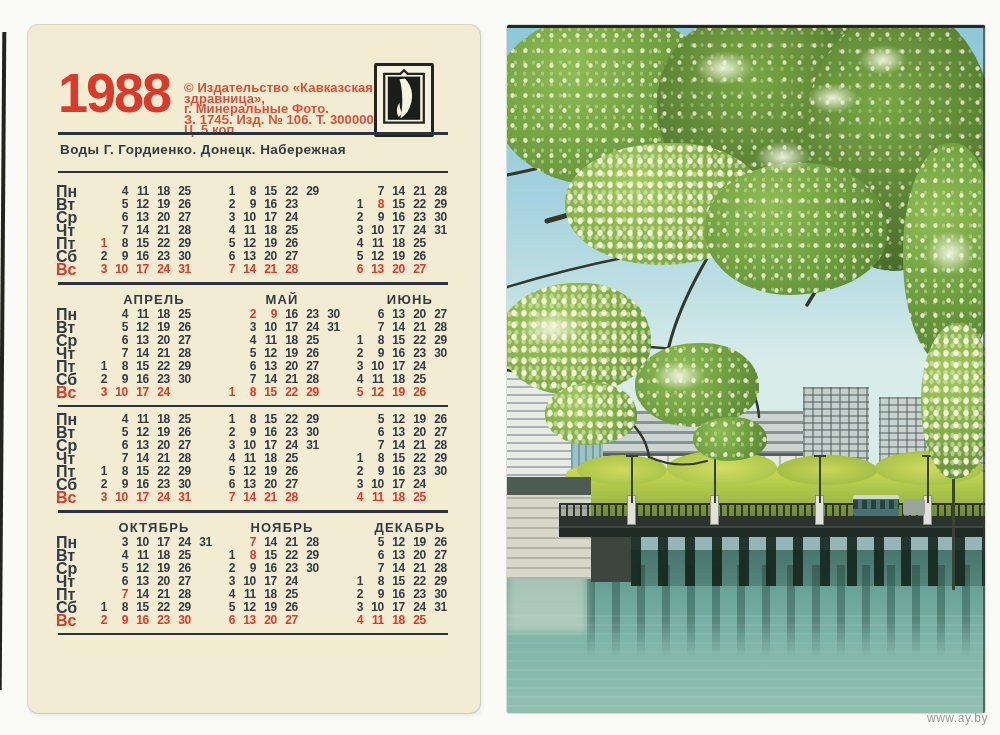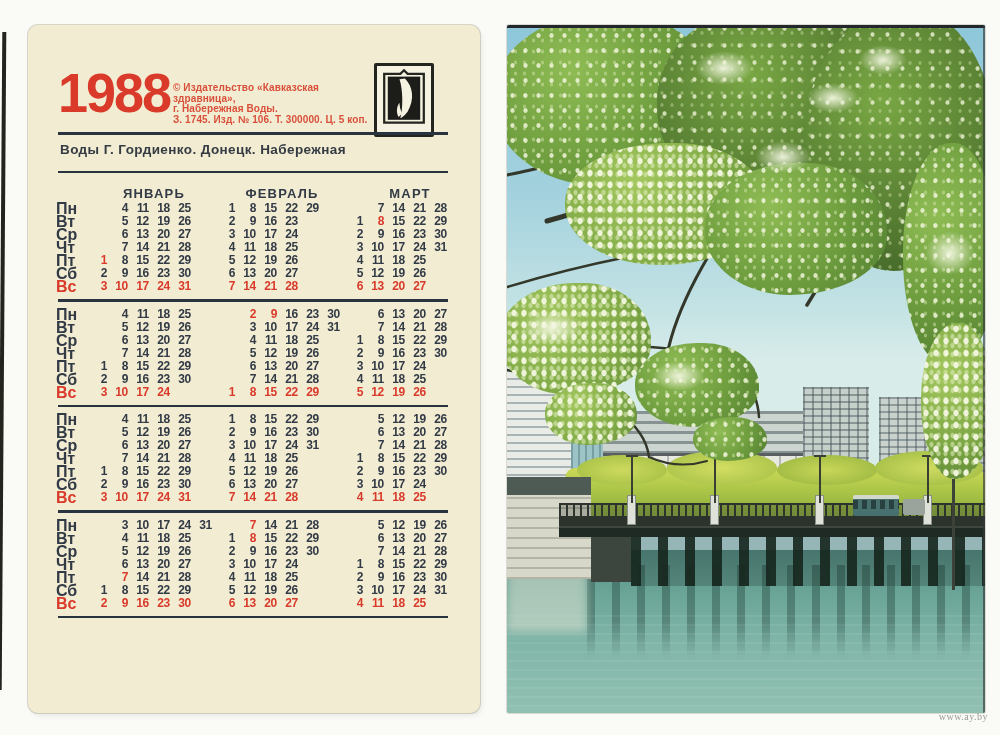--- a/index.html
+++ b/index.html
@@ -30,22 +30,22 @@
     border-radius:10px;
     box-shadow:0 0 0 1px rgba(150,145,120,.35), 2px 3px 5px rgba(0,0,0,.07);
   }
   .year{
     position:absolute;left:30px;top:36px;
     font-size:54px;font-weight:bold;letter-spacing:-2px;
     color:var(--red);
     transform:scaleY(1.04);
   }
   .pub{
-    position:absolute;left:145px;top:58px;width:196px;
-    font-size:10px;line-height:10.5px;font-weight:bold;
+    position:absolute;left:156px;top:58px;width:196px;
+    font-size:13px;line-height:10.5px;font-weight:bold;
     color:#d9503a;letter-spacing:.1px;
   }
   .logo{
     position:absolute;left:346px;top:38px;width:60px;height:74px;
     background:#f6f2e2;border:3px solid #25251f;border-radius:2px;
   }
   .logo svg{display:block;width:100%;height:100%;}
   .rule{position:absolute;left:30px;width:390px;background:var(--rule);}
   .r1{top:107px;height:3px;}
   .r2{top:146px;height:2px;}
@@ -201,54 +201,200 @@
   .bl2{left:300px;top:58px;width:52px;height:30px;}
   .bl3{left:418px;top:206px;width:50px;height:44px;}
   .bl4{left:14px;top:286px;width:62px;height:34px;}
   .bl5{left:146px;top:336px;width:52px;height:30px;}
   .bl6{left:248px;top:116px;width:56px;height:32px;}
   .bl7{left:352px;top:20px;width:48px;height:30px;}
   .branches{left:0;top:0;width:478px;height:688px;z-index:6;}
 
   .watermark{
     position:absolute;right:12px;top:711px;
-    font-family:Liberation Serif, serif;
-    font-size:10px;color:#9a9a98;letter-spacing:.5px;
+    font-family:Liberation Sans, sans-serif;
+    font-size:12px;color:#9a9a98;letter-spacing:.5px;
   }
 </style>
 </head>
 <body>
 
 <div class="neighbor-edge"></div>
 
 <div class="card">
   <div class="year">1988</div>
   <div class="pub">
     <div>© Издательство «Кавказская здравница»,</div>
-    <div>г. Набережная Воды.</div>
+    <div>г. Минеральные Фото.</div>
     <div>З. 1745. Изд. № 106. Т. 300000. Ц. 5 коп.</div>
   </div>
   <div class="logo">
     <svg viewBox="0 0 60 74" xmlns="http://www.w3.org/2000/svg">
       <path d="M8 8 L26 8 L30 4 L34 8 L52 8 L52 62 L8 62 Z" fill="none" stroke="#25251f" stroke-width="2.5"></path>
       <rect x="12" y="11" width="36" height="48" fill="#1c1c18"></rect>
       <path d="M31 13 C 40 22, 42 36, 34 50 C 30 55, 27 57, 26 57 C 29 46, 29 26, 25 14 Z" fill="#f6f2e2"></path>
       <path d="M25 40 C 22 44, 21 50, 24 56 L 28 52 C 26 48, 25 44, 25 40 Z" fill="#f6f2e2"></path>
     </svg>
   </div>
   <div class="rule r1"></div>
   <div class="credit">Воды Г. Гордиенко. Донецк. Набережная</div>
   <div class="rule r2"></div>
   <div id="bands">
       <div class="band">
+        <div class="body-row">
+          <div class="dl-col">
+            <span class="dl">Пн</span>
+            <span class="dl">Вт</span>
+            <span class="dl">Ср</span>
+            <span class="dl">Чт</span>
+            <span class="dl">Пт</span>
+            <span class="dl">Сб</span>
+            <span class="dl rd">Вс</span>
+          </div>
+          <div class="month-grid">
+            <span class="dc"></span>
+            <span class="dc">4</span>
+            <span class="dc">11</span>
+            <span class="dc">18</span>
+            <span class="dc">25</span>
+            <span class="dc"></span>
+            <span class="dc"></span>
+            <span class="dc">5</span>
+            <span class="dc">12</span>
+            <span class="dc">19</span>
+            <span class="dc">26</span>
+            <span class="dc"></span>
+            <span class="dc"></span>
+            <span class="dc">6</span>
+            <span class="dc">13</span>
+            <span class="dc">20</span>
+            <span class="dc">27</span>
+            <span class="dc"></span>
+            <span class="dc"></span>
+            <span class="dc">7</span>
+            <span class="dc">14</span>
+            <span class="dc">21</span>
+            <span class="dc">28</span>
+            <span class="dc"></span>
+            <span class="dc rd">1</span>
+            <span class="dc">8</span>
+            <span class="dc">15</span>
+            <span class="dc">22</span>
+            <span class="dc">29</span>
+            <span class="dc"></span>
+            <span class="dc">2</span>
+            <span class="dc">9</span>
+            <span class="dc">16</span>
+            <span class="dc">23</span>
+            <span class="dc">30</span>
+            <span class="dc"></span>
+            <span class="dc rd">3</span>
+            <span class="dc rd">10</span>
+            <span class="dc rd">17</span>
+            <span class="dc rd">24</span>
+            <span class="dc rd">31</span>
+            <span class="dc"></span>
+          </div>
+          <div class="month-grid">
+            <span class="dc">1</span>
+            <span class="dc">8</span>
+            <span class="dc">15</span>
+            <span class="dc">22</span>
+            <span class="dc">29</span>
+            <span class="dc"></span>
+            <span class="dc">2</span>
+            <span class="dc">9</span>
+            <span class="dc">16</span>
+            <span class="dc">23</span>
+            <span class="dc"></span>
+            <span class="dc"></span>
+            <span class="dc">3</span>
+            <span class="dc">10</span>
+            <span class="dc">17</span>
+            <span class="dc">24</span>
+            <span class="dc"></span>
+            <span class="dc"></span>
+            <span class="dc">4</span>
+            <span class="dc">11</span>
+            <span class="dc">18</span>
+            <span class="dc">25</span>
+            <span class="dc"></span>
+            <span class="dc"></span>
+            <span class="dc">5</span>
+            <span class="dc">12</span>
+            <span class="dc">19</span>
+            <span class="dc">26</span>
+            <span class="dc"></span>
+            <span class="dc"></span>
+            <span class="dc">6</span>
+            <span class="dc">13</span>
+            <span class="dc">20</span>
+            <span class="dc">27</span>
+            <span class="dc"></span>
+            <span class="dc"></span>
+            <span class="dc rd">7</span>
+            <span class="dc rd">14</span>
+            <span class="dc rd">21</span>
+            <span class="dc rd">28</span>
+            <span class="dc"></span>
+            <span class="dc"></span>
+          </div>
+          <div class="month-grid">
+            <span class="dc"></span>
+            <span class="dc">7</span>
+            <span class="dc">14</span>
+            <span class="dc">21</span>
+            <span class="dc">28</span>
+            <span class="dc"></span>
+            <span class="dc">1</span>
+            <span class="dc rd">8</span>
+            <span class="dc">15</span>
+            <span class="dc">22</span>
+            <span class="dc">29</span>
+            <span class="dc"></span>
+            <span class="dc">2</span>
+            <span class="dc">9</span>
+            <span class="dc">16</span>
+            <span class="dc">23</span>
+            <span class="dc">30</span>
+            <span class="dc"></span>
+            <span class="dc">3</span>
+            <span class="dc">10</span>
+            <span class="dc">17</span>
+            <span class="dc">24</span>
+            <span class="dc">31</span>
+            <span class="dc"></span>
+            <span class="dc">4</span>
+            <span class="dc">11</span>
+            <span class="dc">18</span>
+            <span class="dc">25</span>
+            <span class="dc"></span>
+            <span class="dc"></span>
+            <span class="dc">5</span>
+            <span class="dc">12</span>
+            <span class="dc">19</span>
+            <span class="dc">26</span>
+            <span class="dc"></span>
+            <span class="dc"></span>
+            <span class="dc rd">6</span>
+            <span class="dc rd">13</span>
+            <span class="dc rd">20</span>
+            <span class="dc rd">27</span>
+            <span class="dc"></span>
+            <span class="dc"></span>
+          </div>
+        </div>
+        <div class="band-rule"></div>
+      </div>
+      <div class="band">
         <div class="hdr-row">
           <span></span>
-          <span class="mh">ЯНВАРЬ</span>
-          <span class="mh">ФЕВРАЛЬ</span>
-          <span class="mh">МАРТ</span>
+          <span class="mh">АПРЕЛЬ</span>
+          <span class="mh">МАЙ</span>
+          <span class="mh">ИЮНЬ</span>
         </div>
         <div class="body-row">
           <div class="dl-col">
             <span class="dl">Пн</span>
             <span class="dl">Вт</span>
             <span class="dl">Ср</span>
             <span class="dl">Чт</span>
             <span class="dl">Пт</span>
             <span class="dl">Сб</span>
             <span class="dl rd">Вс</span>
@@ -271,98 +417,43 @@
             <span class="dc">13</span>
             <span class="dc">20</span>
             <span class="dc">27</span>
             <span class="dc"></span>
             <span class="dc"></span>
             <span class="dc">7</span>
             <span class="dc">14</span>
             <span class="dc">21</span>
             <span class="dc">28</span>
             <span class="dc"></span>
-            <span class="dc rd">1</span>
+            <span class="dc">1</span>
             <span class="dc">8</span>
             <span class="dc">15</span>
             <span class="dc">22</span>
             <span class="dc">29</span>
             <span class="dc"></span>
             <span class="dc">2</span>
             <span class="dc">9</span>
             <span class="dc">16</span>
             <span class="dc">23</span>
             <span class="dc">30</span>
             <span class="dc"></span>
             <span class="dc rd">3</span>
             <span class="dc rd">10</span>
             <span class="dc rd">17</span>
             <span class="dc rd">24</span>
-            <span class="dc rd">31</span>
-            <span class="dc"></span>
-          </div>
-          <div class="month-grid">
-            <span class="dc">1</span>
-            <span class="dc">8</span>
-            <span class="dc">15</span>
-            <span class="dc">22</span>
-            <span class="dc">29</span>
-            <span class="dc"></span>
-            <span class="dc">2</span>
-            <span class="dc">9</span>
-            <span class="dc">16</span>
-            <span class="dc">23</span>
-            <span class="dc"></span>
-            <span class="dc"></span>
-            <span class="dc">3</span>
-            <span class="dc">10</span>
-            <span class="dc">17</span>
-            <span class="dc">24</span>
-            <span class="dc"></span>
-            <span class="dc"></span>
-            <span class="dc">4</span>
-            <span class="dc">11</span>
-            <span class="dc">18</span>
-            <span class="dc">25</span>
-            <span class="dc"></span>
-            <span class="dc"></span>
-            <span class="dc">5</span>
-            <span class="dc">12</span>
-            <span class="dc">19</span>
-            <span class="dc">26</span>
-            <span class="dc"></span>
-            <span class="dc"></span>
-            <span class="dc">6</span>
-            <span class="dc">13</span>
-            <span class="dc">20</span>
-            <span class="dc">27</span>
-            <span class="dc"></span>
-            <span class="dc"></span>
-            <span class="dc rd">7</span>
-            <span class="dc rd">14</span>
-            <span class="dc rd">21</span>
-            <span class="dc rd">28</span>
-            <span class="dc"></span>
-            <span class="dc"></span>
-          </div>
-          <div class="month-grid">
-            <span class="dc"></span>
-            <span class="dc">7</span>
-            <span class="dc">14</span>
-            <span class="dc">21</span>
-            <span class="dc">28</span>
-            <span class="dc"></span>
-            <span class="dc">1</span>
-            <span class="dc rd">8</span>
-            <span class="dc">15</span>
-            <span class="dc">22</span>
-            <span class="dc">29</span>
-            <span class="dc"></span>
-            <span class="dc">2</span>
-            <span class="dc">9</span>
+            <span class="dc"></span>
+            <span class="dc"></span>
+          </div>
+          <div class="month-grid">
+            <span class="dc"></span>
+            <span class="dc rd">2</span>
+            <span class="dc rd">9</span>
             <span class="dc">16</span>
             <span class="dc">23</span>
             <span class="dc">30</span>
             <span class="dc"></span>
             <span class="dc">3</span>
             <span class="dc">10</span>
             <span class="dc">17</span>
             <span class="dc">24</span>
             <span class="dc">31</span>
             <span class="dc"></span>
@@ -371,24 +462,79 @@
             <span class="dc">18</span>
             <span class="dc">25</span>
             <span class="dc"></span>
             <span class="dc"></span>
             <span class="dc">5</span>
             <span class="dc">12</span>
             <span class="dc">19</span>
             <span class="dc">26</span>
             <span class="dc"></span>
             <span class="dc"></span>
-            <span class="dc rd">6</span>
-            <span class="dc rd">13</span>
-            <span class="dc rd">20</span>
-            <span class="dc rd">27</span>
+            <span class="dc">6</span>
+            <span class="dc">13</span>
+            <span class="dc">20</span>
+            <span class="dc">27</span>
+            <span class="dc"></span>
+            <span class="dc"></span>
+            <span class="dc">7</span>
+            <span class="dc">14</span>
+            <span class="dc">21</span>
+            <span class="dc">28</span>
+            <span class="dc"></span>
+            <span class="dc rd">1</span>
+            <span class="dc rd">8</span>
+            <span class="dc rd">15</span>
+            <span class="dc rd">22</span>
+            <span class="dc rd">29</span>
+            <span class="dc"></span>
+          </div>
+          <div class="month-grid">
+            <span class="dc"></span>
+            <span class="dc">6</span>
+            <span class="dc">13</span>
+            <span class="dc">20</span>
+            <span class="dc">27</span>
+            <span class="dc"></span>
+            <span class="dc"></span>
+            <span class="dc">7</span>
+            <span class="dc">14</span>
+            <span class="dc">21</span>
+            <span class="dc">28</span>
+            <span class="dc"></span>
+            <span class="dc">1</span>
+            <span class="dc">8</span>
+            <span class="dc">15</span>
+            <span class="dc">22</span>
+            <span class="dc">29</span>
+            <span class="dc"></span>
+            <span class="dc">2</span>
+            <span class="dc">9</span>
+            <span class="dc">16</span>
+            <span class="dc">23</span>
+            <span class="dc">30</span>
+            <span class="dc"></span>
+            <span class="dc">3</span>
+            <span class="dc">10</span>
+            <span class="dc">17</span>
+            <span class="dc">24</span>
+            <span class="dc"></span>
+            <span class="dc"></span>
+            <span class="dc">4</span>
+            <span class="dc">11</span>
+            <span class="dc">18</span>
+            <span class="dc">25</span>
+            <span class="dc"></span>
+            <span class="dc"></span>
+            <span class="dc rd">5</span>
+            <span class="dc rd">12</span>
+            <span class="dc rd">19</span>
+            <span class="dc rd">26</span>
             <span class="dc"></span>
             <span class="dc"></span>
           </div>
         </div>
         <div class="band-rule"></div>
       </div>
       <div class="band">
         <div class="body-row">
           <div class="dl-col">
             <span class="dl">Пн</span>
@@ -433,27 +579,32 @@
             <span class="dc">2</span>
             <span class="dc">9</span>
             <span class="dc">16</span>
             <span class="dc">23</span>
             <span class="dc">30</span>
             <span class="dc"></span>
             <span class="dc rd">3</span>
             <span class="dc rd">10</span>
             <span class="dc rd">17</span>
             <span class="dc rd">24</span>
-            <span class="dc"></span>
-            <span class="dc"></span>
-          </div>
-          <div class="month-grid">
-            <span class="dc"></span>
-            <span class="dc rd">2</span>
-            <span class="dc rd">9</span>
+            <span class="dc rd">31</span>
+            <span class="dc"></span>
+          </div>
+          <div class="month-grid">
+            <span class="dc">1</span>
+            <span class="dc">8</span>
+            <span class="dc">15</span>
+            <span class="dc">22</span>
+            <span class="dc">29</span>
+            <span class="dc"></span>
+            <span class="dc">2</span>
+            <span class="dc">9</span>
             <span class="dc">16</span>
             <span class="dc">23</span>
             <span class="dc">30</span>
             <span class="dc"></span>
             <span class="dc">3</span>
             <span class="dc">10</span>
             <span class="dc">17</span>
             <span class="dc">24</span>
             <span class="dc">31</span>
             <span class="dc"></span>
@@ -468,226 +619,81 @@
             <span class="dc">19</span>
             <span class="dc">26</span>
             <span class="dc"></span>
             <span class="dc"></span>
             <span class="dc">6</span>
             <span class="dc">13</span>
             <span class="dc">20</span>
             <span class="dc">27</span>
             <span class="dc"></span>
             <span class="dc"></span>
+            <span class="dc rd">7</span>
+            <span class="dc rd">14</span>
+            <span class="dc rd">21</span>
+            <span class="dc rd">28</span>
+            <span class="dc"></span>
+            <span class="dc"></span>
+          </div>
+          <div class="month-grid">
+            <span class="dc"></span>
+            <span class="dc">5</span>
+            <span class="dc">12</span>
+            <span class="dc">19</span>
+            <span class="dc">26</span>
+            <span class="dc"></span>
+            <span class="dc"></span>
+            <span class="dc">6</span>
+            <span class="dc">13</span>
+            <span class="dc">20</span>
+            <span class="dc">27</span>
+            <span class="dc"></span>
+            <span class="dc"></span>
             <span class="dc">7</span>
             <span class="dc">14</span>
             <span class="dc">21</span>
             <span class="dc">28</span>
             <span class="dc"></span>
-            <span class="dc rd">1</span>
-            <span class="dc rd">8</span>
-            <span class="dc rd">15</span>
-            <span class="dc rd">22</span>
-            <span class="dc rd">29</span>
-            <span class="dc"></span>
-          </div>
-          <div class="month-grid">
-            <span class="dc"></span>
-            <span class="dc">6</span>
-            <span class="dc">13</span>
-            <span class="dc">20</span>
-            <span class="dc">27</span>
-            <span class="dc"></span>
-            <span class="dc"></span>
-            <span class="dc">7</span>
-            <span class="dc">14</span>
-            <span class="dc">21</span>
-            <span class="dc">28</span>
-            <span class="dc"></span>
             <span class="dc">1</span>
             <span class="dc">8</span>
             <span class="dc">15</span>
             <span class="dc">22</span>
             <span class="dc">29</span>
             <span class="dc"></span>
             <span class="dc">2</span>
             <span class="dc">9</span>
             <span class="dc">16</span>
             <span class="dc">23</span>
             <span class="dc">30</span>
             <span class="dc"></span>
             <span class="dc">3</span>
             <span class="dc">10</span>
             <span class="dc">17</span>
             <span class="dc">24</span>
             <span class="dc"></span>
             <span class="dc"></span>
-            <span class="dc">4</span>
-            <span class="dc">11</span>
-            <span class="dc">18</span>
-            <span class="dc">25</span>
-            <span class="dc"></span>
-            <span class="dc"></span>
-            <span class="dc rd">5</span>
-            <span class="dc rd">12</span>
-            <span class="dc rd">19</span>
-            <span class="dc rd">26</span>
+            <span class="dc rd">4</span>
+            <span class="dc rd">11</span>
+            <span class="dc rd">18</span>
+            <span class="dc rd">25</span>
             <span class="dc"></span>
             <span class="dc"></span>
           </div>
         </div>
         <div class="band-rule"></div>
       </div>
       <div class="band">
-        <div class="body-row">
-          <div class="dl-col">
-            <span class="dl">Пн</span>
-            <span class="dl">Вт</span>
-            <span class="dl">Ср</span>
-            <span class="dl">Чт</span>
-            <span class="dl">Пт</span>
-            <span class="dl">Сб</span>
-            <span class="dl rd">Вс</span>
-          </div>
-          <div class="month-grid">
-            <span class="dc"></span>
-            <span class="dc">4</span>
-            <span class="dc">11</span>
-            <span class="dc">18</span>
-            <span class="dc">25</span>
-            <span class="dc"></span>
-            <span class="dc"></span>
-            <span class="dc">5</span>
-            <span class="dc">12</span>
-            <span class="dc">19</span>
-            <span class="dc">26</span>
-            <span class="dc"></span>
-            <span class="dc"></span>
-            <span class="dc">6</span>
-            <span class="dc">13</span>
-            <span class="dc">20</span>
-            <span class="dc">27</span>
-            <span class="dc"></span>
-            <span class="dc"></span>
-            <span class="dc">7</span>
-            <span class="dc">14</span>
-            <span class="dc">21</span>
-            <span class="dc">28</span>
-            <span class="dc"></span>
-            <span class="dc">1</span>
-            <span class="dc">8</span>
-            <span class="dc">15</span>
-            <span class="dc">22</span>
-            <span class="dc">29</span>
-            <span class="dc"></span>
-            <span class="dc">2</span>
-            <span class="dc">9</span>
-            <span class="dc">16</span>
-            <span class="dc">23</span>
-            <span class="dc">30</span>
-            <span class="dc"></span>
-            <span class="dc rd">3</span>
-            <span class="dc rd">10</span>
-            <span class="dc rd">17</span>
-            <span class="dc rd">24</span>
-            <span class="dc rd">31</span>
-            <span class="dc"></span>
-          </div>
-          <div class="month-grid">
-            <span class="dc">1</span>
-            <span class="dc">8</span>
-            <span class="dc">15</span>
-            <span class="dc">22</span>
-            <span class="dc">29</span>
-            <span class="dc"></span>
-            <span class="dc">2</span>
-            <span class="dc">9</span>
-            <span class="dc">16</span>
-            <span class="dc">23</span>
-            <span class="dc">30</span>
-            <span class="dc"></span>
-            <span class="dc">3</span>
-            <span class="dc">10</span>
-            <span class="dc">17</span>
-            <span class="dc">24</span>
-            <span class="dc">31</span>
-            <span class="dc"></span>
-            <span class="dc">4</span>
-            <span class="dc">11</span>
-            <span class="dc">18</span>
-            <span class="dc">25</span>
-            <span class="dc"></span>
-            <span class="dc"></span>
-            <span class="dc">5</span>
-            <span class="dc">12</span>
-            <span class="dc">19</span>
-            <span class="dc">26</span>
-            <span class="dc"></span>
-            <span class="dc"></span>
-            <span class="dc">6</span>
-            <span class="dc">13</span>
-            <span class="dc">20</span>
-            <span class="dc">27</span>
-            <span class="dc"></span>
-            <span class="dc"></span>
-            <span class="dc rd">7</span>
-            <span class="dc rd">14</span>
-            <span class="dc rd">21</span>
-            <span class="dc rd">28</span>
-            <span class="dc"></span>
-            <span class="dc"></span>
-          </div>
-          <div class="month-grid">
-            <span class="dc"></span>
-            <span class="dc">5</span>
-            <span class="dc">12</span>
-            <span class="dc">19</span>
-            <span class="dc">26</span>
-            <span class="dc"></span>
-            <span class="dc"></span>
-            <span class="dc">6</span>
-            <span class="dc">13</span>
-            <span class="dc">20</span>
-            <span class="dc">27</span>
-            <span class="dc"></span>
-            <span class="dc"></span>
-            <span class="dc">7</span>
-            <span class="dc">14</span>
-            <span class="dc">21</span>
-            <span class="dc">28</span>
-            <span class="dc"></span>
-            <span class="dc">1</span>
-            <span class="dc">8</span>
-            <span class="dc">15</span>
-            <span class="dc">22</span>
-            <span class="dc">29</span>
-            <span class="dc"></span>
-            <span class="dc">2</span>
-            <span class="dc">9</span>
-            <span class="dc">16</span>
-            <span class="dc">23</span>
-            <span class="dc">30</span>
-            <span class="dc"></span>
-            <span class="dc">3</span>
-            <span class="dc">10</span>
-            <span class="dc">17</span>
-            <span class="dc">24</span>
-            <span class="dc"></span>
-            <span class="dc"></span>
-            <span class="dc rd">4</span>
-            <span class="dc rd">11</span>
-            <span class="dc rd">18</span>
-            <span class="dc rd">25</span>
-            <span class="dc"></span>
-            <span class="dc"></span>
-          </div>
+        <div class="hdr-row">
+          <span></span>
+          <span class="mh">ОКТЯБРЬ</span>
+          <span class="mh">НОЯБРЬ</span>
+          <span class="mh">ДЕКАБРЬ</span>
         </div>
-        <div class="band-rule"></div>
-      </div>
-      <div class="band">
         <div class="body-row">
           <div class="dl-col">
             <span class="dl">Пн</span>
             <span class="dl">Вт</span>
             <span class="dl">Ср</span>
             <span class="dl">Чт</span>
             <span class="dl">Пт</span>
             <span class="dl">Сб</span>
             <span class="dl rd">Вс</span>
           </div>

